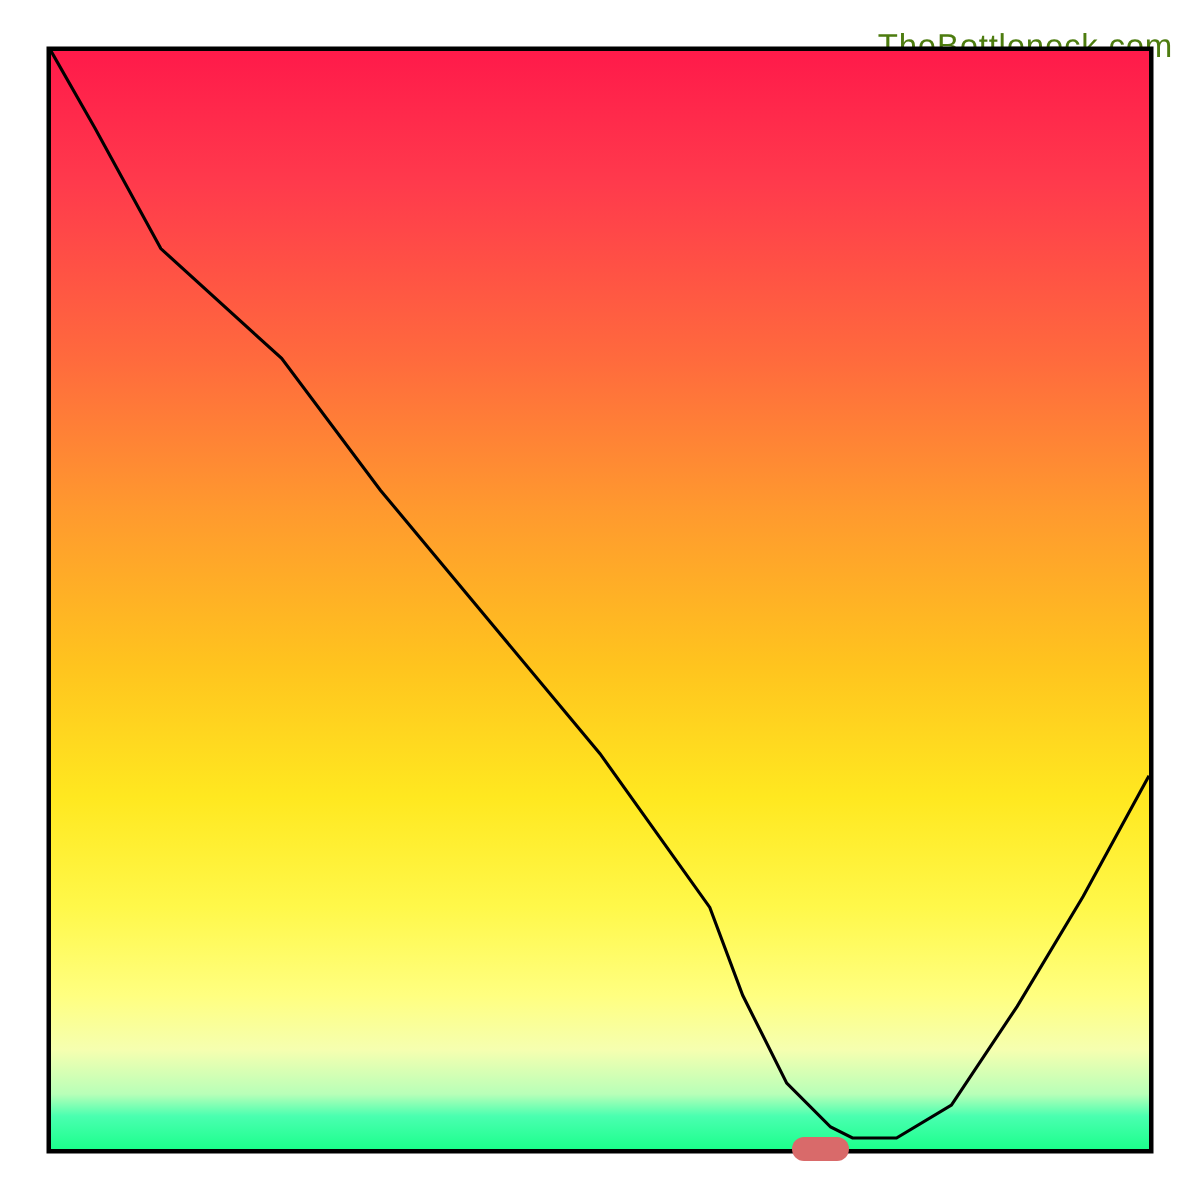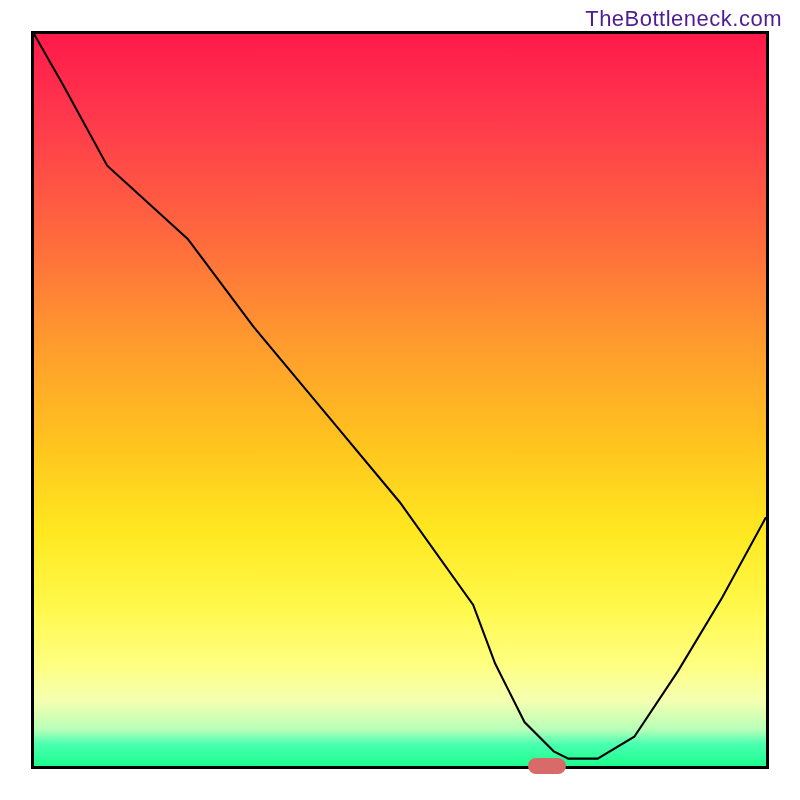--- a/index.html
+++ b/index.html
@@ -5,24 +5,24 @@
   * { margin: 0; padding: 0; box-sizing: border-box; }
   body {
     width: 800px;
     height: 800px;
     background: #ffffff;
     position: relative;
     font-family: Arial, sans-serif;
   }
   .watermark {
     position: absolute;
-    top: 6px;
+    top: 18px;
     right: 18px;
     font-size: 22px;
-    color: #4c1d95;
+    color: #4d7c0f;
     font-weight: 500;
     letter-spacing: 0.5px;
   }
   .plot-area {
     position: absolute;
     left: 31px;
     top: 31px;
     width: 738px;
     height: 738px;
     border: 3px solid #000000;

